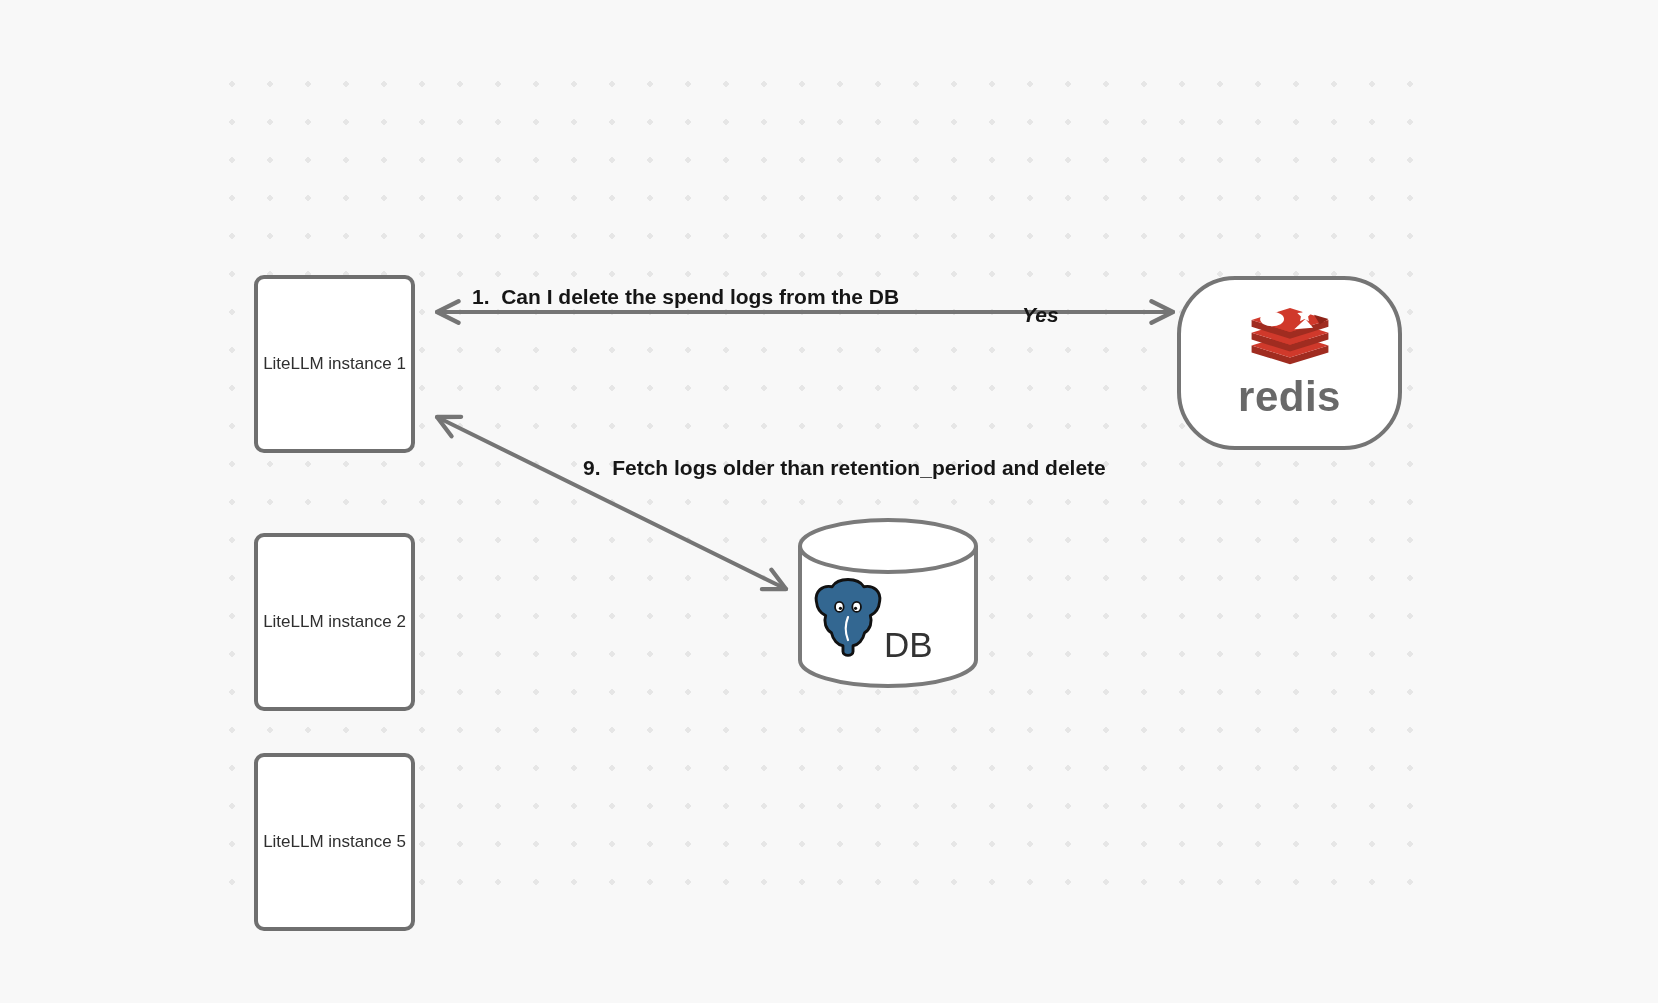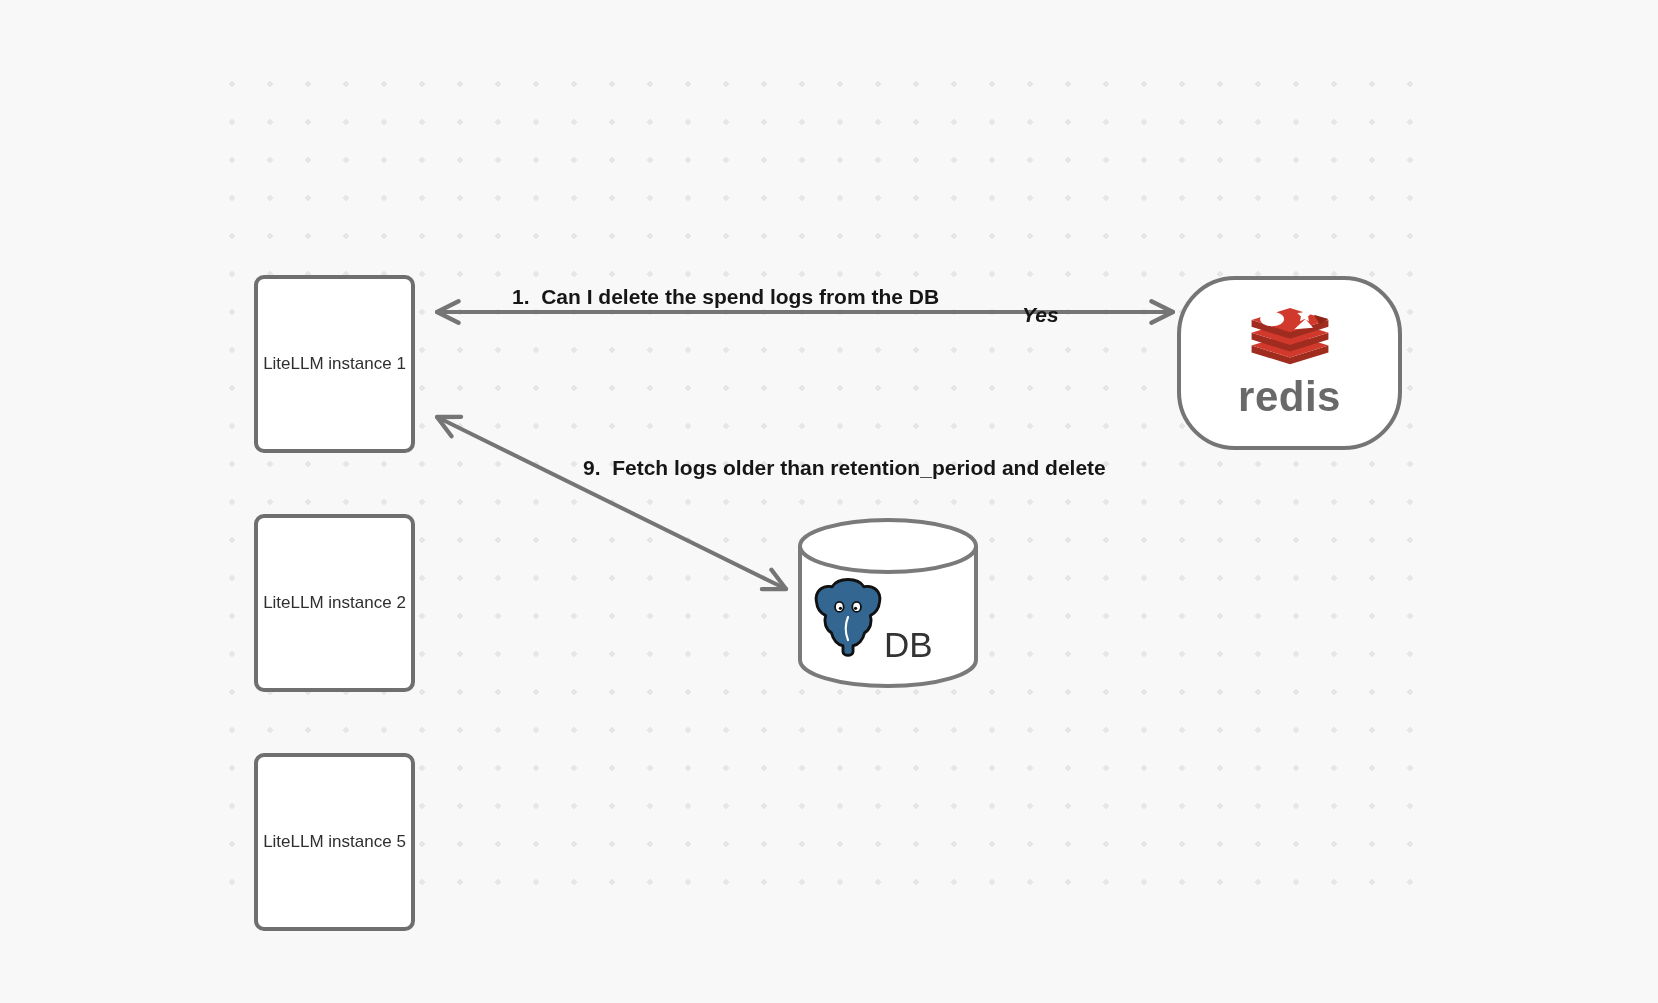--- a/index.html
+++ b/index.html
@@ -16,21 +16,21 @@
     background-size:38px 38px;
   }
   .inst{
     position:absolute;left:254px;width:161px;height:178px;
     box-sizing:border-box;
     background:#ffffff;border:4px solid #6f6f6f;border-radius:10px;
     display:flex;align-items:center;justify-content:center;
     color:#2f2f2f;font-size:17px;
   }
   #inst1{top:275px;}
-  #inst2{top:514px;}
+  #inst2{top:533px;}
   #inst3{top:753px;}
   .redis-node{
     position:absolute;left:1177px;top:276px;width:225px;height:174px;
     box-sizing:border-box;
     background:#ffffff;border:4px solid #757575;border-radius:58px;
     display:flex;flex-direction:column;align-items:center;justify-content:center;
   }
   .redis-wordmark{
     font-size:42px;font-weight:bold;color:#696969;line-height:1;
     letter-spacing:0.5px;margin-top:-2px;
@@ -41,21 +41,21 @@
   .db-node .cyl{position:absolute;left:0;top:0;}
   .db-node .elephant{position:absolute;left:14px;top:60px;}
   .db-label{
     position:absolute;left:86px;top:82px;
     font-size:35px;color:#333333;line-height:1.1;margin-top:28px;
   }
   .edge-label{
     position:absolute;font-weight:bold;font-size:21px;color:#161616;
     white-space:pre;
   }
-  #edge1-label{left:512px;top:285px;}
+  #edge1-label{left:472px;top:285px;}
   #edge1-reply{left:1022px;top:303px;font-style:italic;}
   #edge2-label{left:583px;top:456px;}
   .arrows{position:absolute;left:0;top:0;pointer-events:none;}
 </style>
 </head>
 <body>
 
 <div id="canvas">
 
   <div class="dots"></div>

